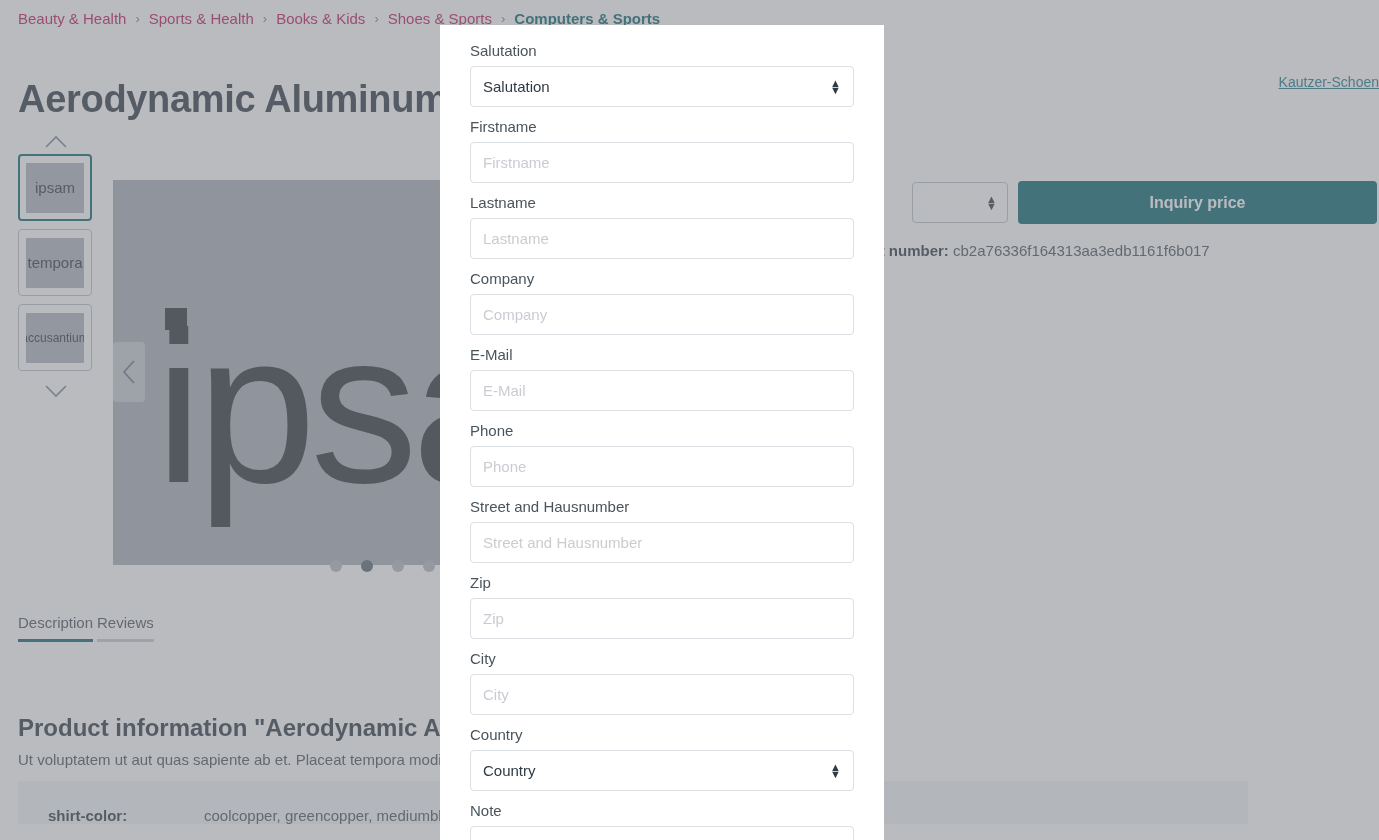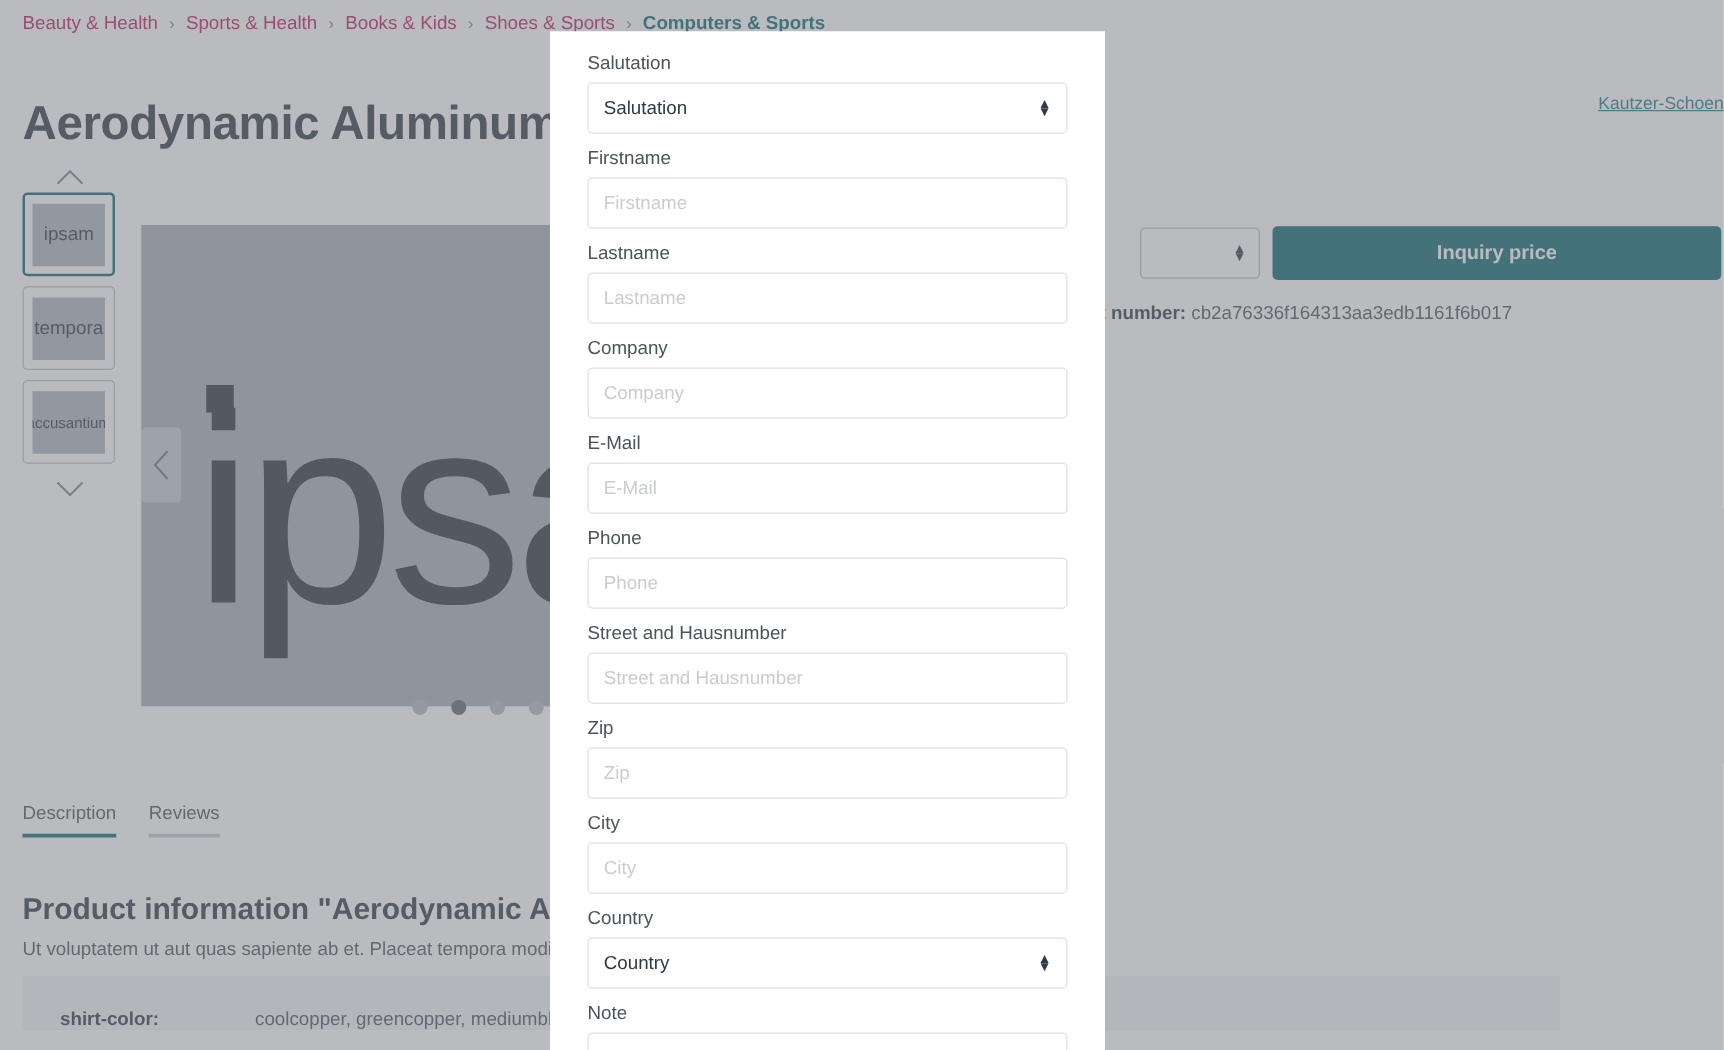--- a/index.html
+++ b/index.html
@@ -177,23 +177,23 @@
     left: 828px; top: 242px;
     font-size: 15px;
     color: #4a545b;
     white-space: nowrap;
   }
   .product-number b { color: #2f3a44; }
 
   
   .tabs {
     position: absolute;
-    left: 18px; top: 642px;
+    left: 18px; top: 614px;
     display: flex;
-    gap: 26px;
+    gap: 4px;
     justify-content: space-between;
   }
   .tab {
     font-size: 15px;
     color: #4a545b;
     padding-bottom: 8px;
     border-bottom: 3px solid #c8cbd0;
     cursor: pointer;
   }
   .tab.active {

